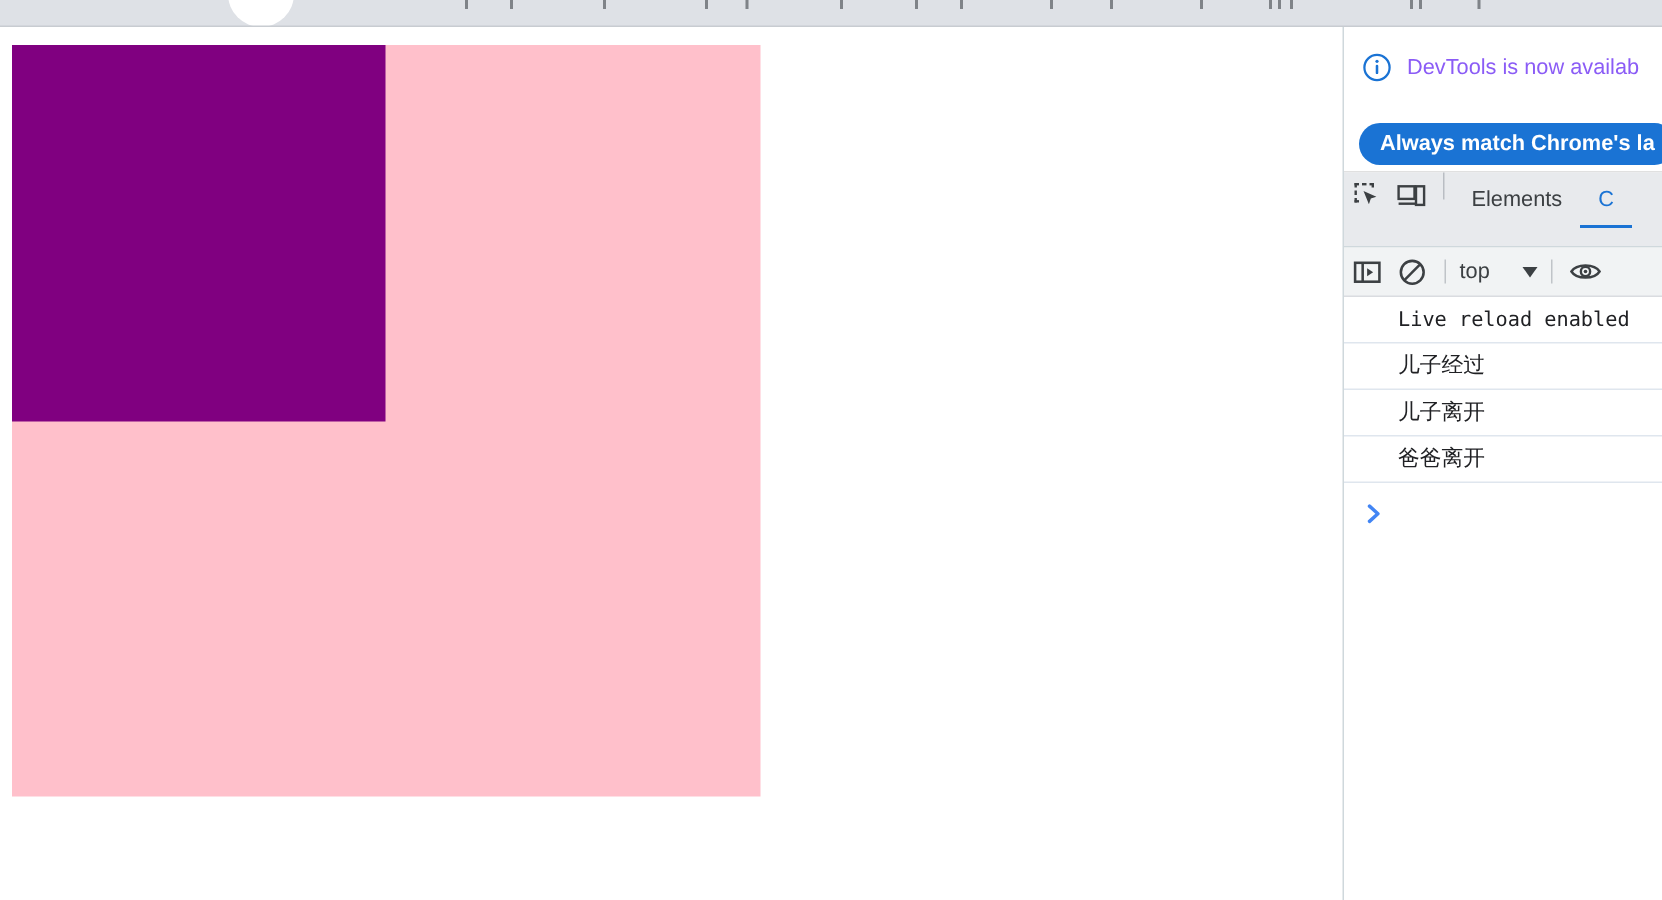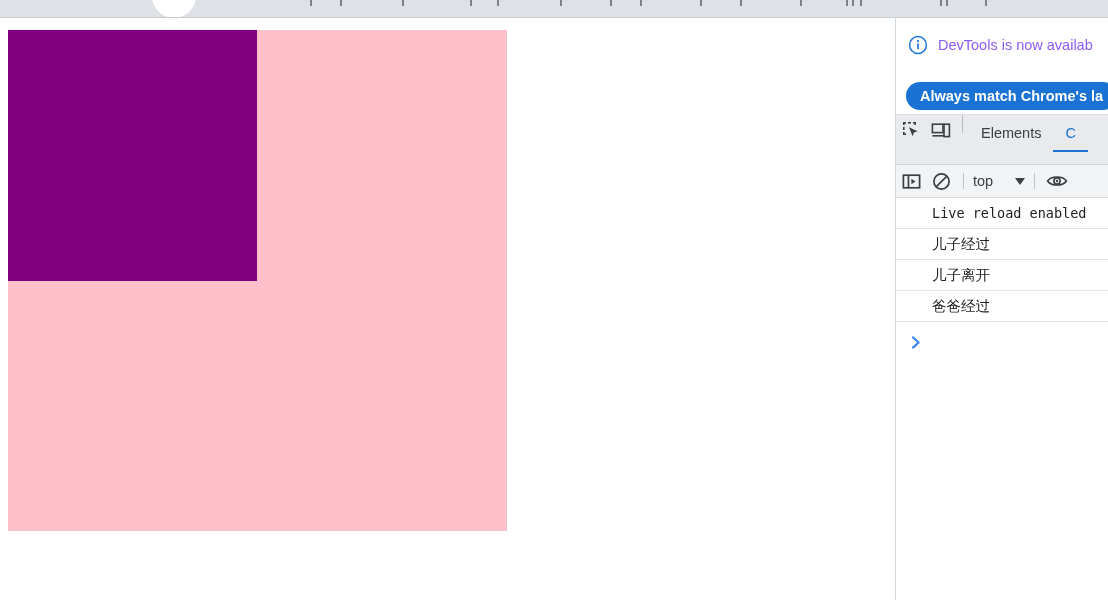--- a/index.html
+++ b/index.html
@@ -280,21 +280,21 @@
         <circle cx="11" cy="8" r="3.1" fill="none" stroke="#3c4043" stroke-width="1.6"></circle>
         <circle cx="11" cy="8" r="1.2" fill="#3c4043"></circle>
       </svg>
     </div>
   </div>
 
   <div id="console-body">
     <div class="console-row mono">Live reload enabled</div>
     <div class="console-row">儿子经过</div>
     <div class="console-row">儿子离开</div>
-    <div class="console-row">爸爸经过</div>
+    <div class="console-row">爸爸离开</div>
 
     <div id="console-prompt-row">
       <svg id="prompt-chevron" width="13" height="15" viewBox="0 0 13 15">
         <path d="M3 2.4 L8.6 7.5 L3 12.6" fill="none" stroke="#4285f4" stroke-width="2.3" stroke-linecap="round" stroke-linejoin="round"></path>
       </svg>
     </div>
   </div>
 
 </div>
 

